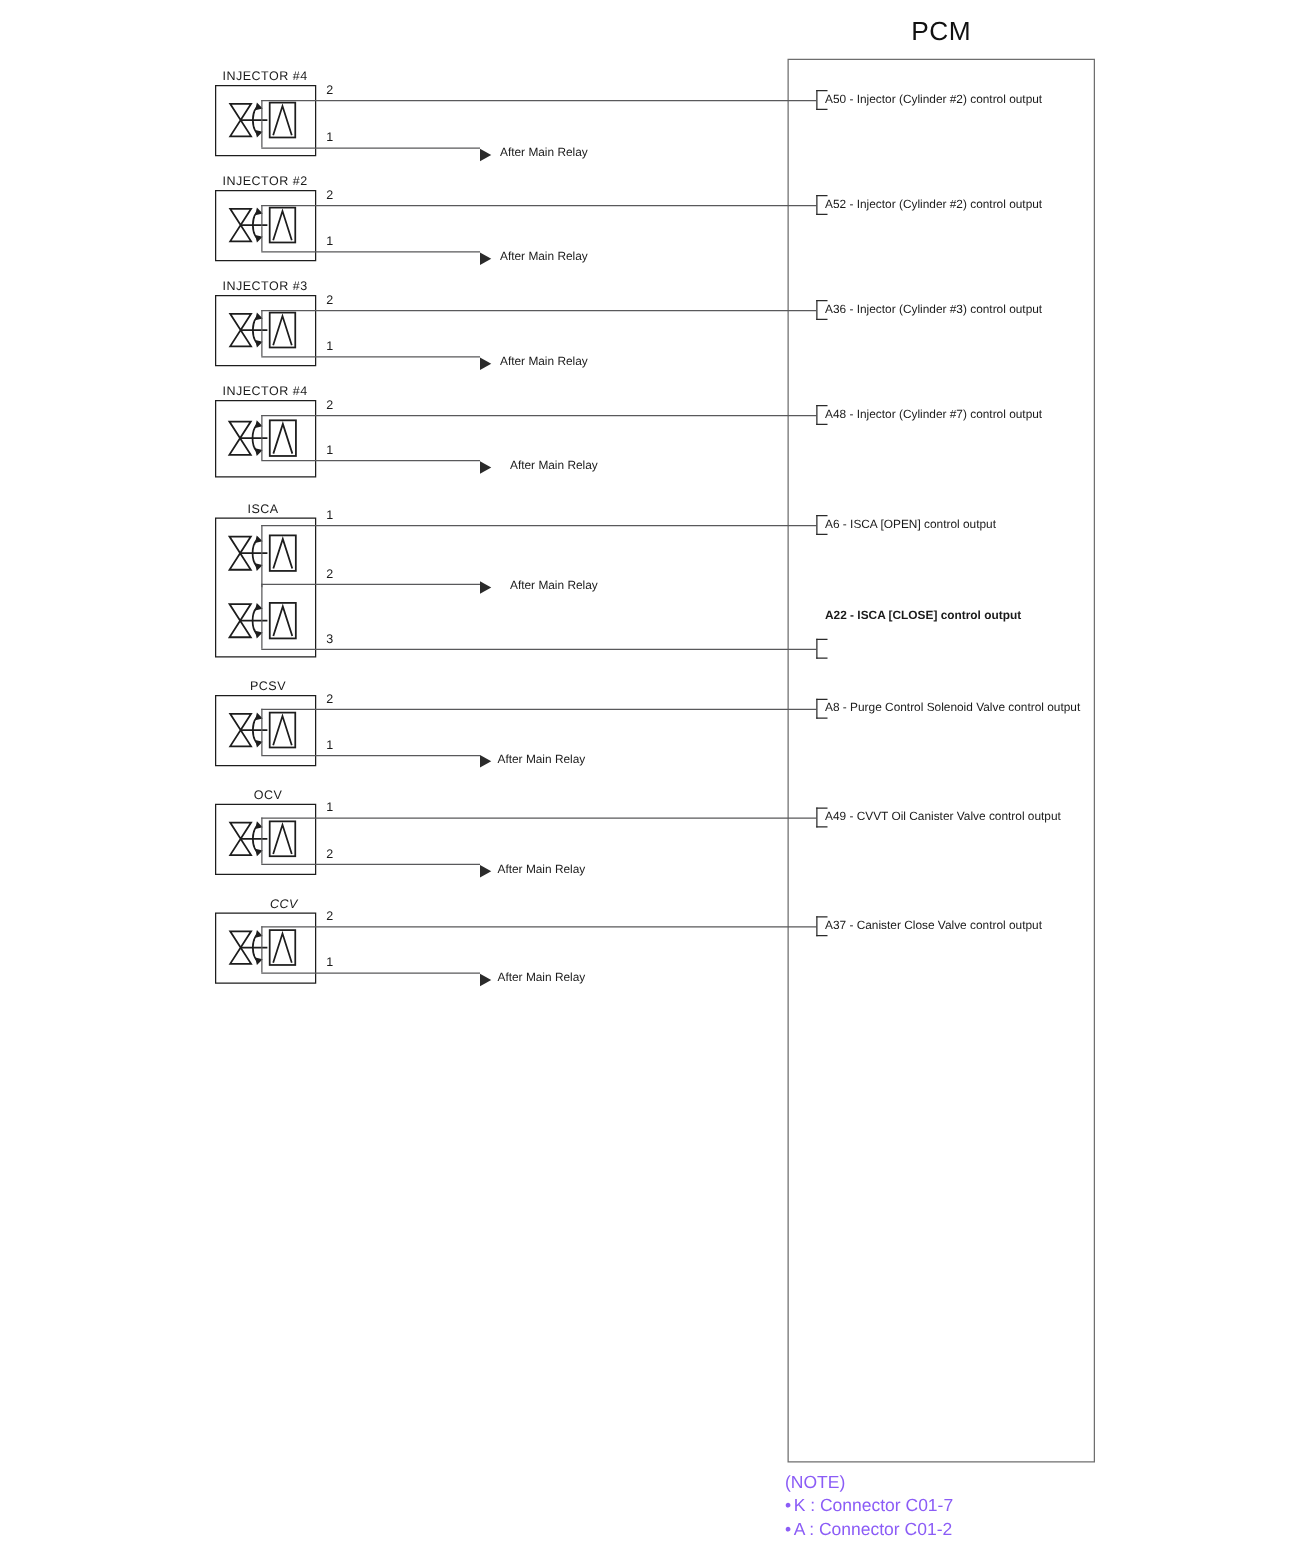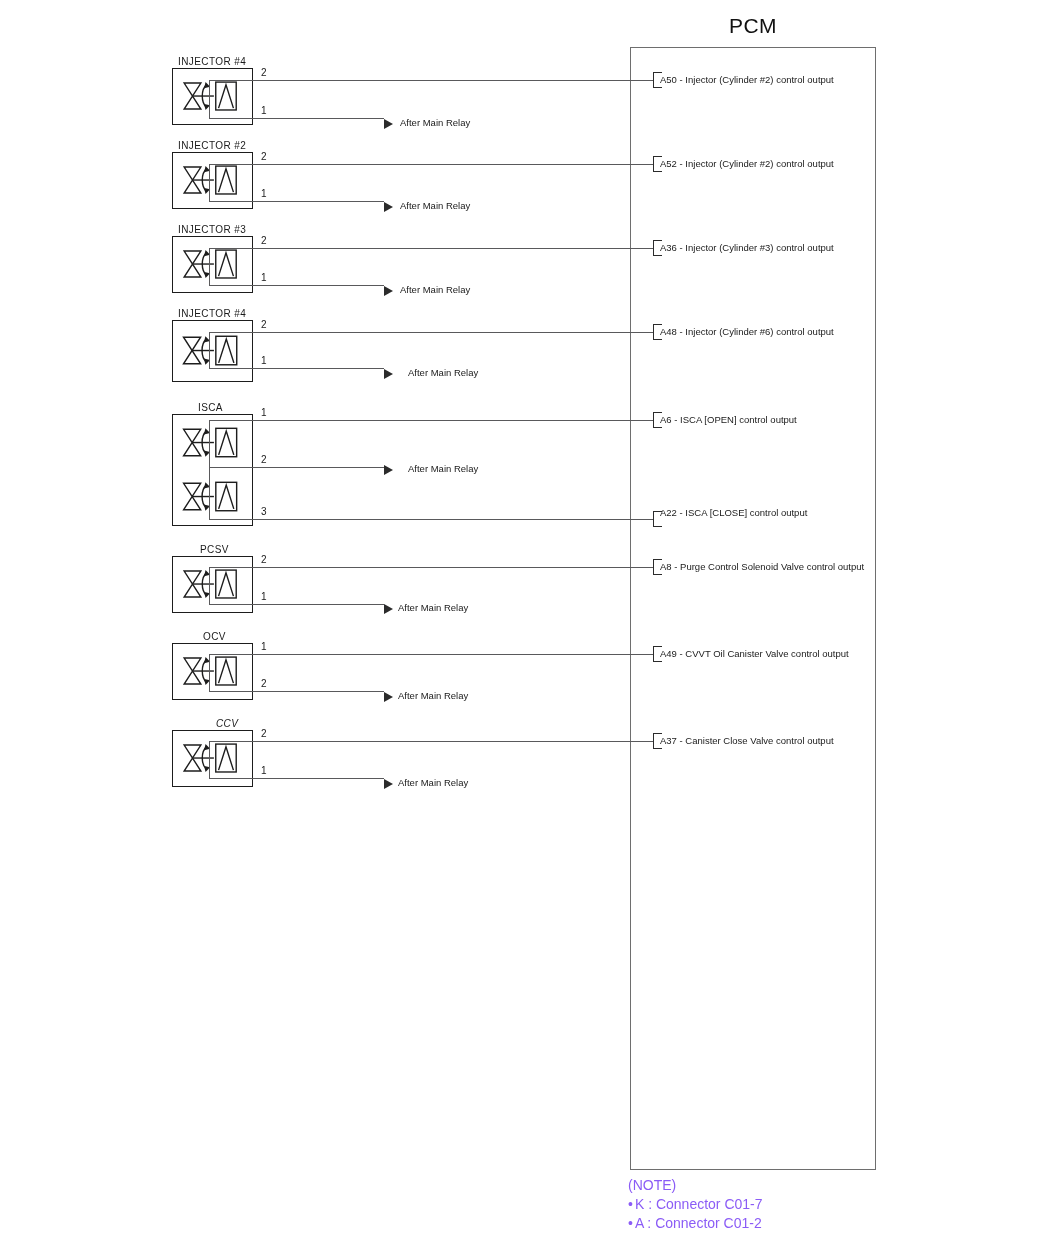--- a/index.html
+++ b/index.html
@@ -298,25 +298,25 @@
       <div class="relay-text" style="left: 398px; top: 690px;">After Main Relay</div>
       <div class="relay-arrow" style="left: 384px; top: 779px;"></div>
       <div class="relay-text" style="left: 398px; top: 777px;">After Main Relay</div>
       <div class="pin-term" style="left: 653px; top: 72px;"></div>
       <div class="pin-text" style="left: 660px; top: 74px;">A50 - Injector (Cylinder #2) control output</div>
       <div class="pin-term" style="left: 653px; top: 156px;"></div>
       <div class="pin-text" style="left: 660px; top: 158px;">A52 - Injector (Cylinder #2) control output</div>
       <div class="pin-term" style="left: 653px; top: 240px;"></div>
       <div class="pin-text" style="left: 660px; top: 242px;">A36 - Injector (Cylinder #3) control output</div>
       <div class="pin-term" style="left: 653px; top: 324px;"></div>
-      <div class="pin-text" style="left: 660px; top: 326px;">A48 - Injector (Cylinder #6) control output</div>
+      <div class="pin-text" style="left: 660px; top: 326px;">A48 - Injector (Cylinder #7) control output</div>
       <div class="pin-term" style="left: 653px; top: 412px;"></div>
       <div class="pin-text" style="left: 660px; top: 414px;">A6 - ISCA [OPEN] control output</div>
       <div class="pin-term" style="left: 653px; top: 511px;"></div>
-      <div class="pin-text" style="left: 660px; top: 507px;">A22 - ISCA [CLOSE] control output</div>
+      <div class="pin-text" style="left: 660px; top: 487px; font-weight: bold;">A22 - ISCA [CLOSE] control output</div>
       <div class="pin-term" style="left: 653px; top: 559px;"></div>
       <div class="pin-text" style="left: 660px; top: 561px;">A8 - Purge Control Solenoid Valve control output</div>
       <div class="pin-term" style="left: 653px; top: 646px;"></div>
       <div class="pin-text" style="left: 660px; top: 648px;">A49 - CVVT Oil Canister Valve control output</div>
       <div class="pin-term" style="left: 653px; top: 733px;"></div>
       <div class="pin-text" style="left: 660px; top: 735px;">A37 - Canister Close Valve control output</div>
     </div>
 
   <div id="note-block">
     <div class="note-line">(NOTE)</div>

